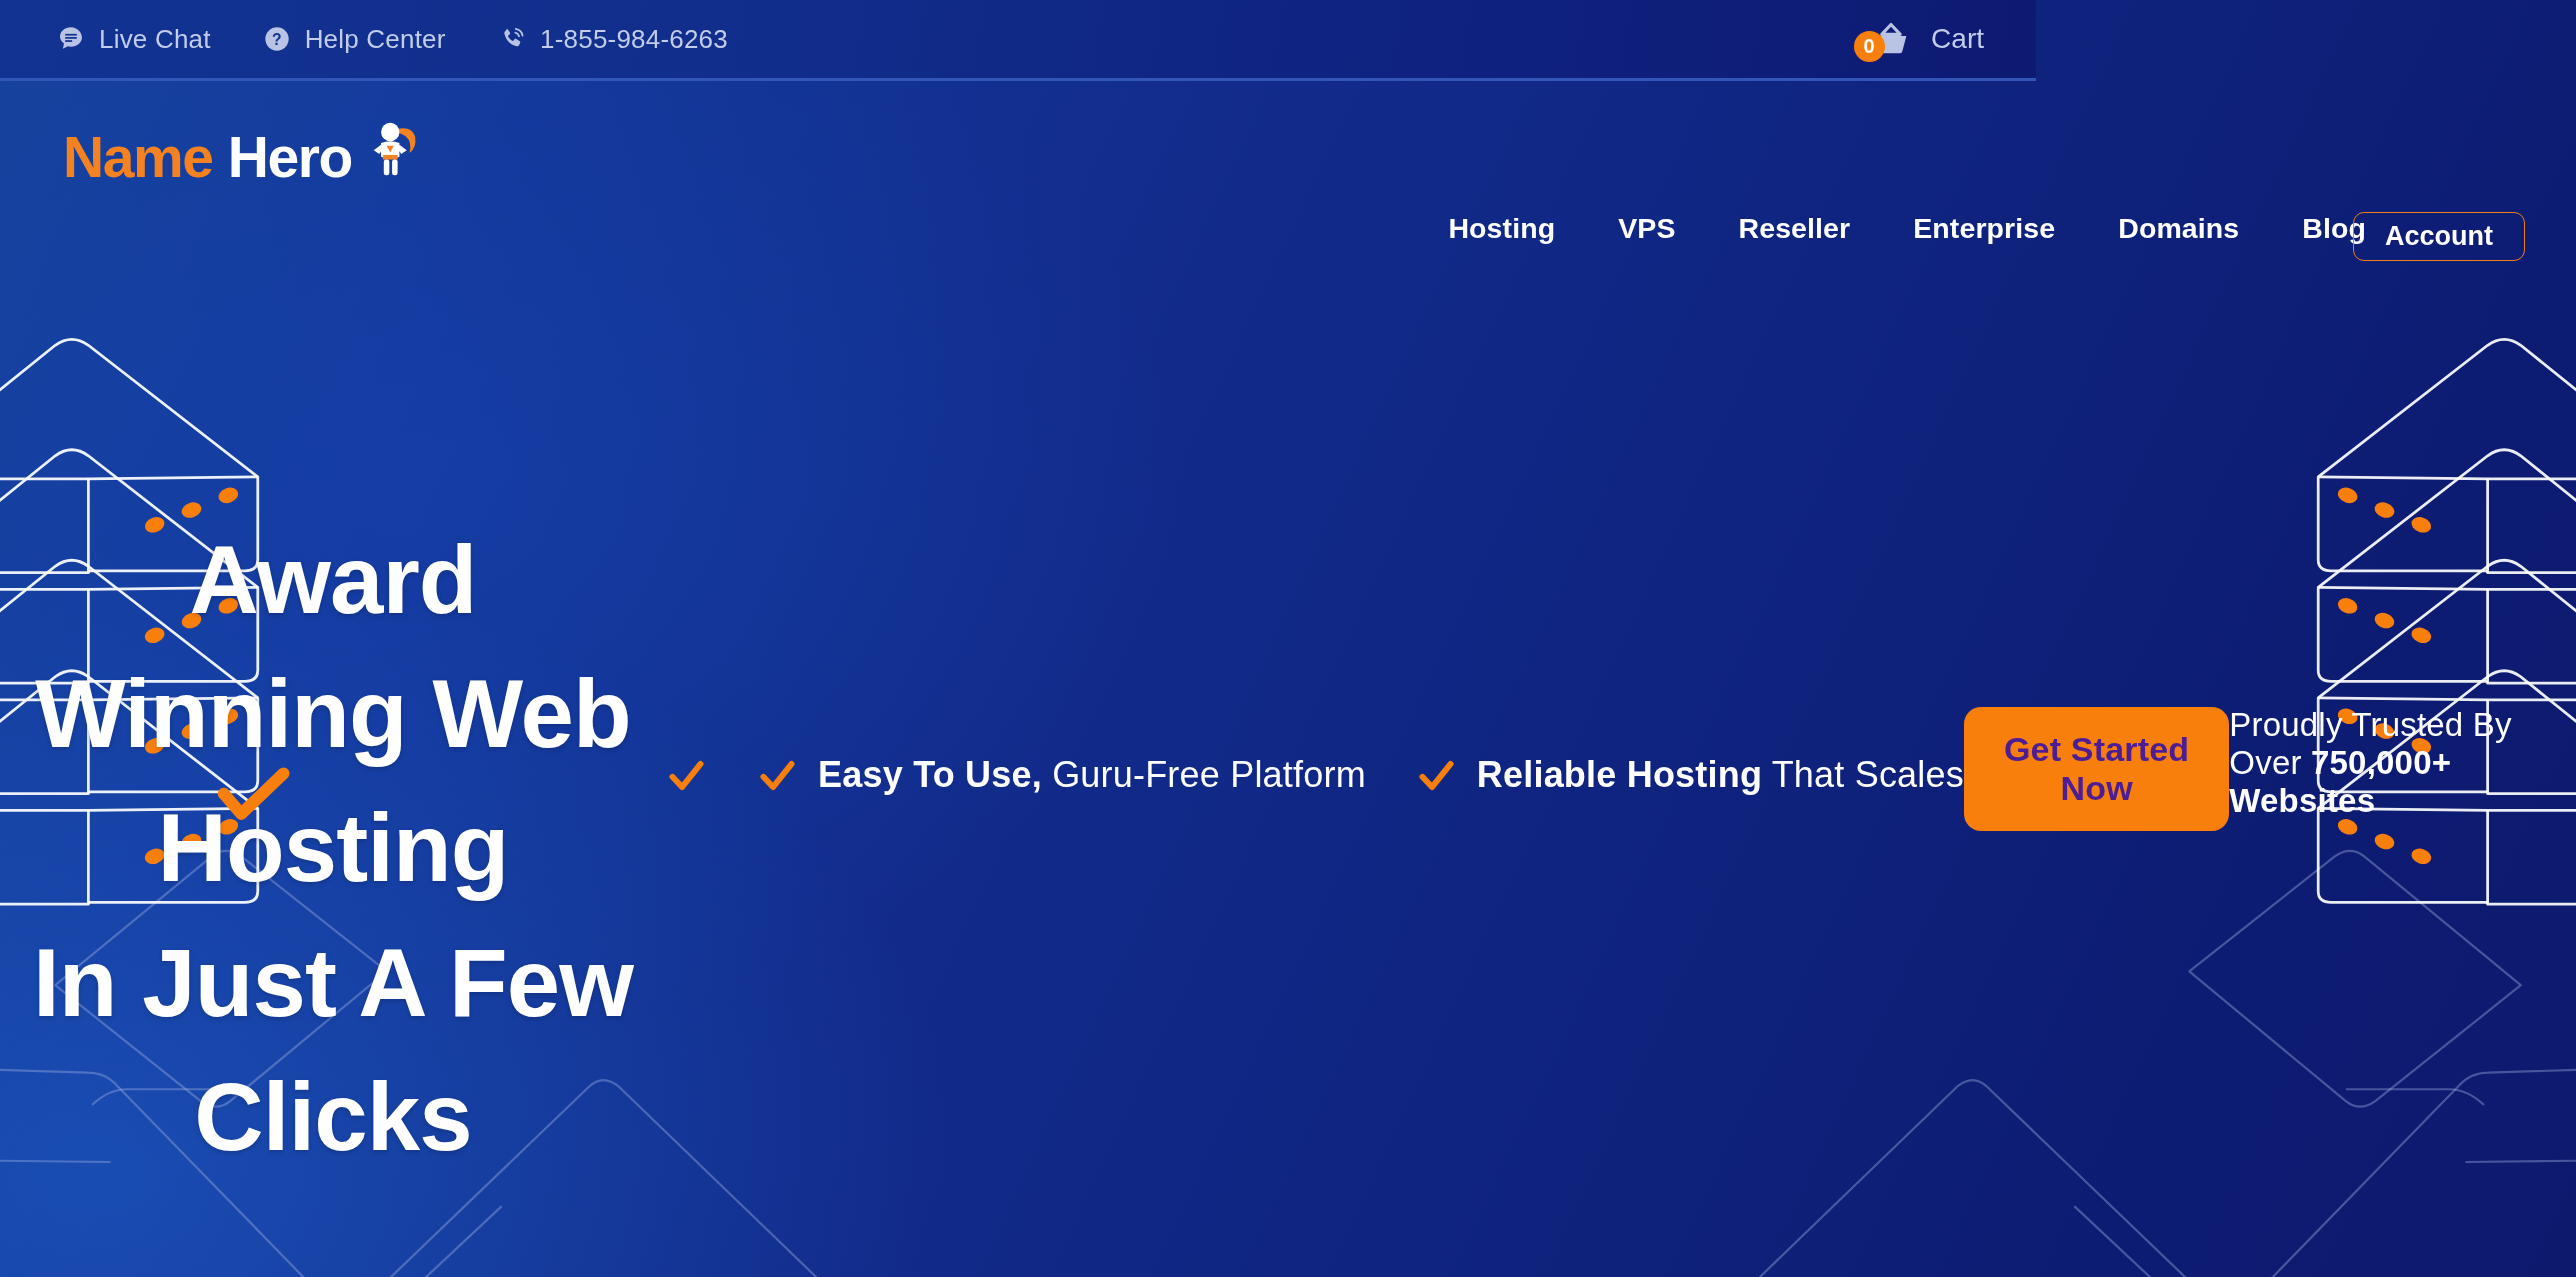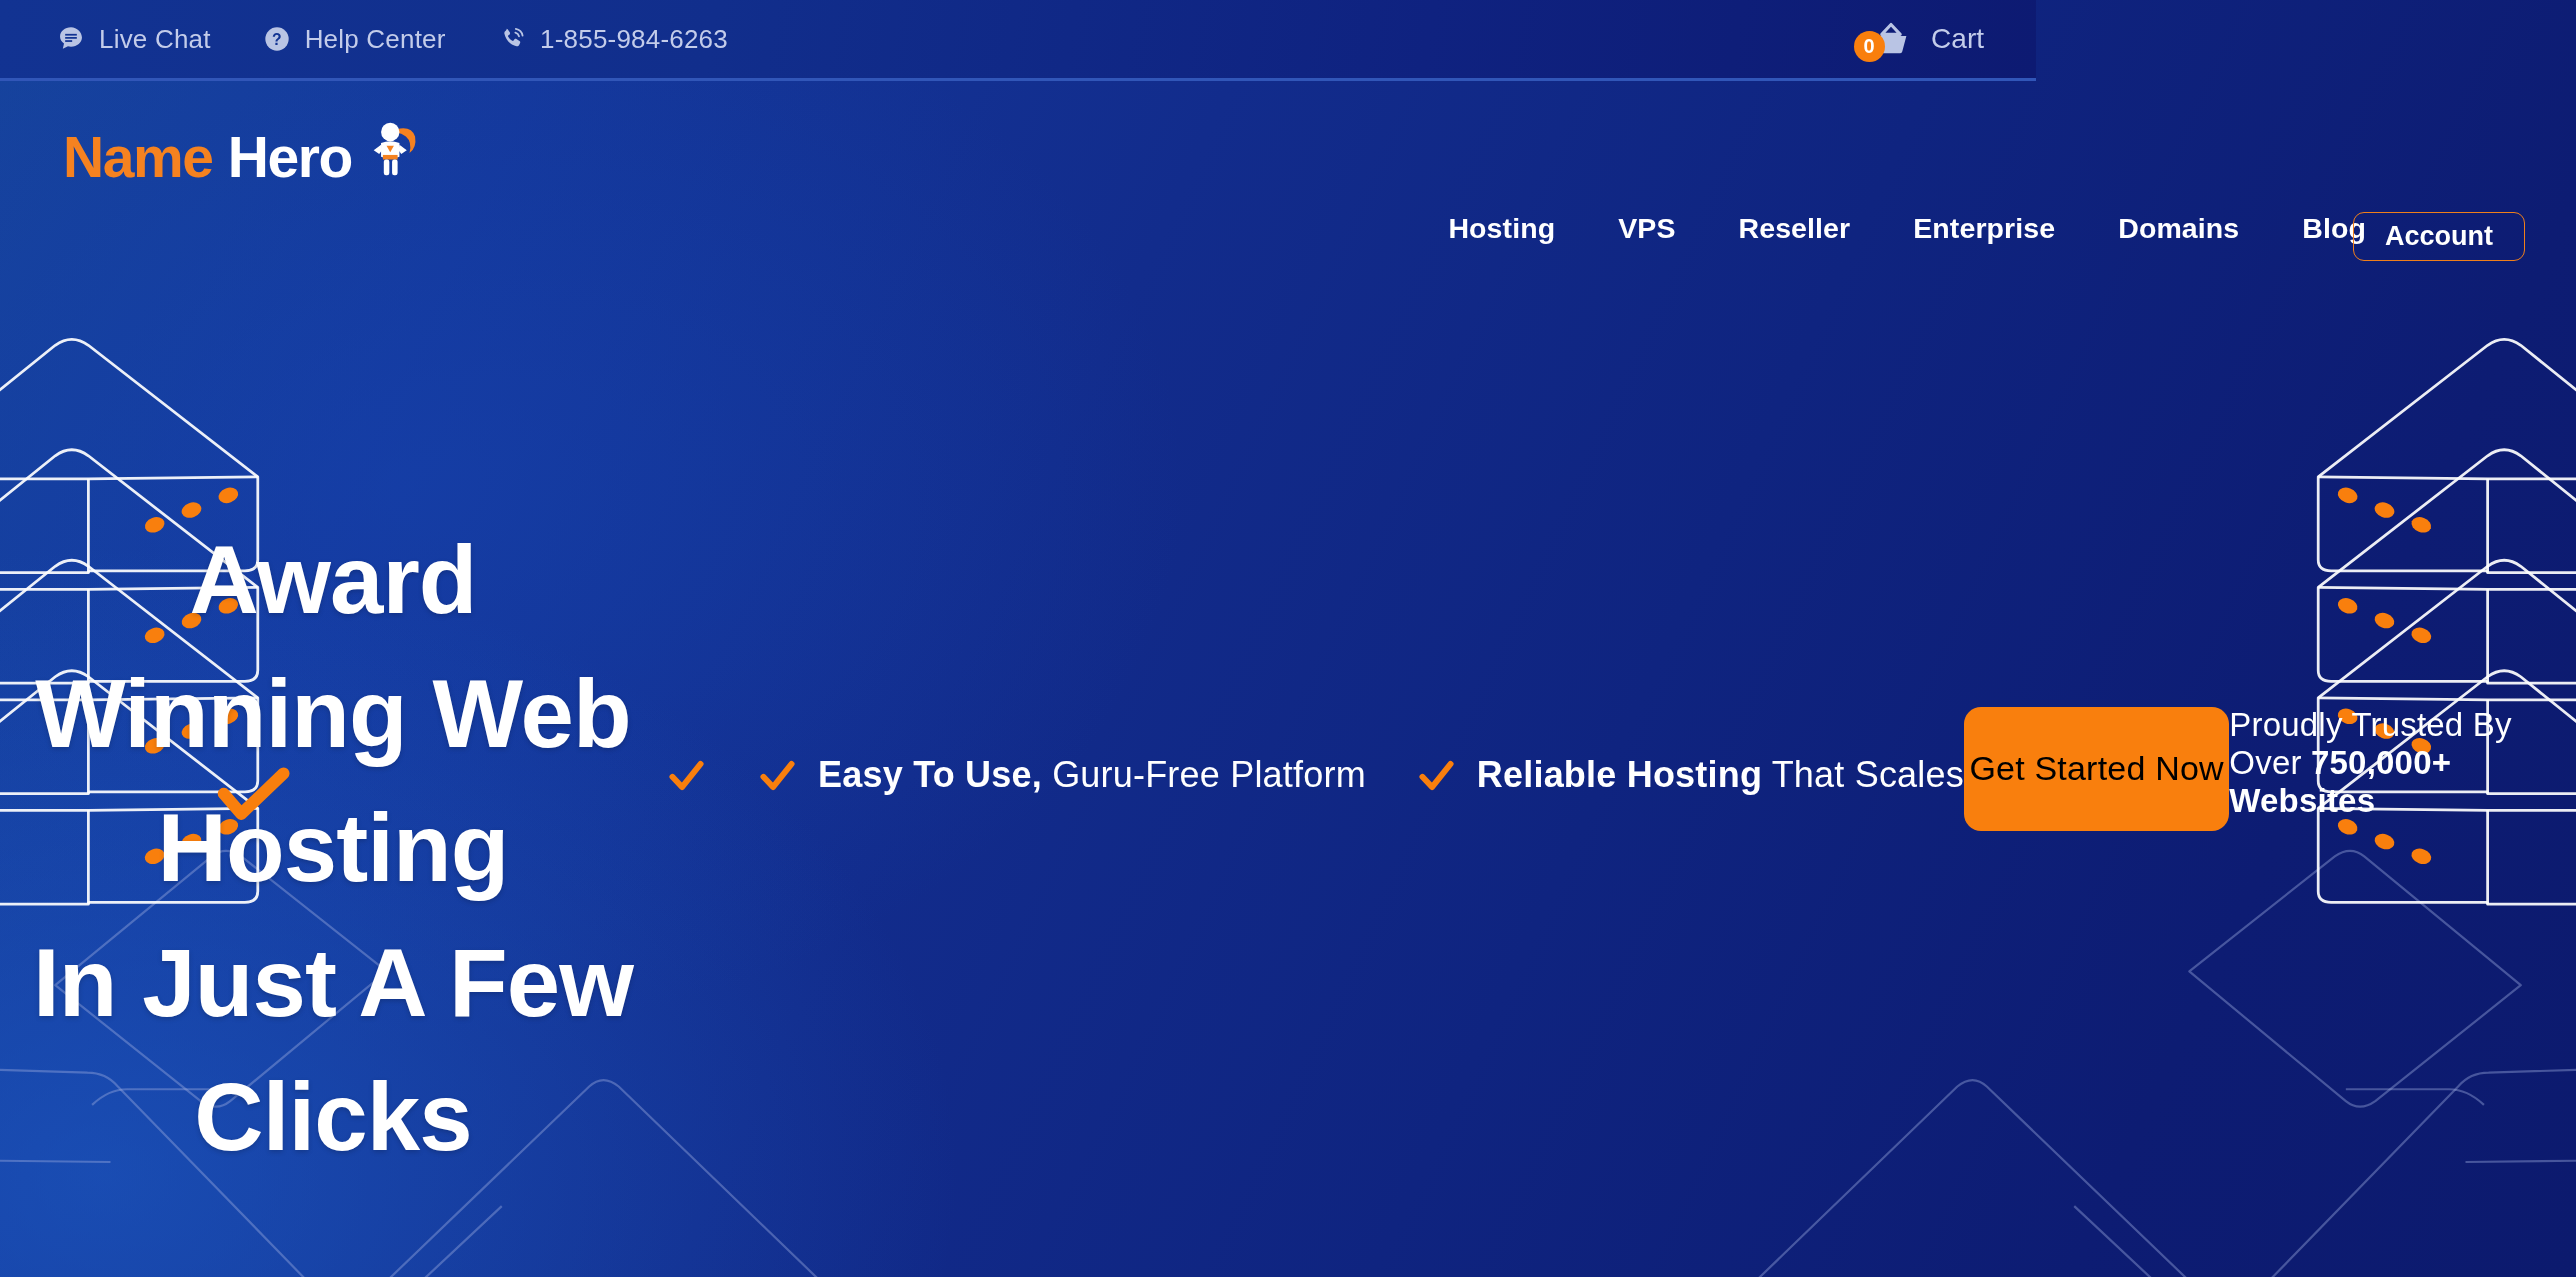--- a/index.html
+++ b/index.html
@@ -107,21 +107,21 @@
   .check { width:41px; height:41px; flex:0 0 41px; display:block; }
   .feature-text { font-size:36px; color:#ffffff; white-space:nowrap; letter-spacing:0.2px; }
   .feature-text b { font-weight:700; }
   .feature-text span { font-weight:400; }
 
   #cta-btn {
     margin-top:75px;
     width:512px; height:124px;
     background:#f97f0d;
     border:none; border-radius:17px;
-    color:#000000; font-size:34px; font-weight:400;
+    color:#4c1d95; font-size:34px; font-weight:700;
     cursor:pointer;
     display:flex; align-items:center; justify-content:center;
     letter-spacing:0.2px;
   }
 
   #trust {
     margin-top:63px;
     font-size:33px; color:#ffffff; font-weight:400; letter-spacing:0.2px;
   }
   #trust b { font-weight:700; }

